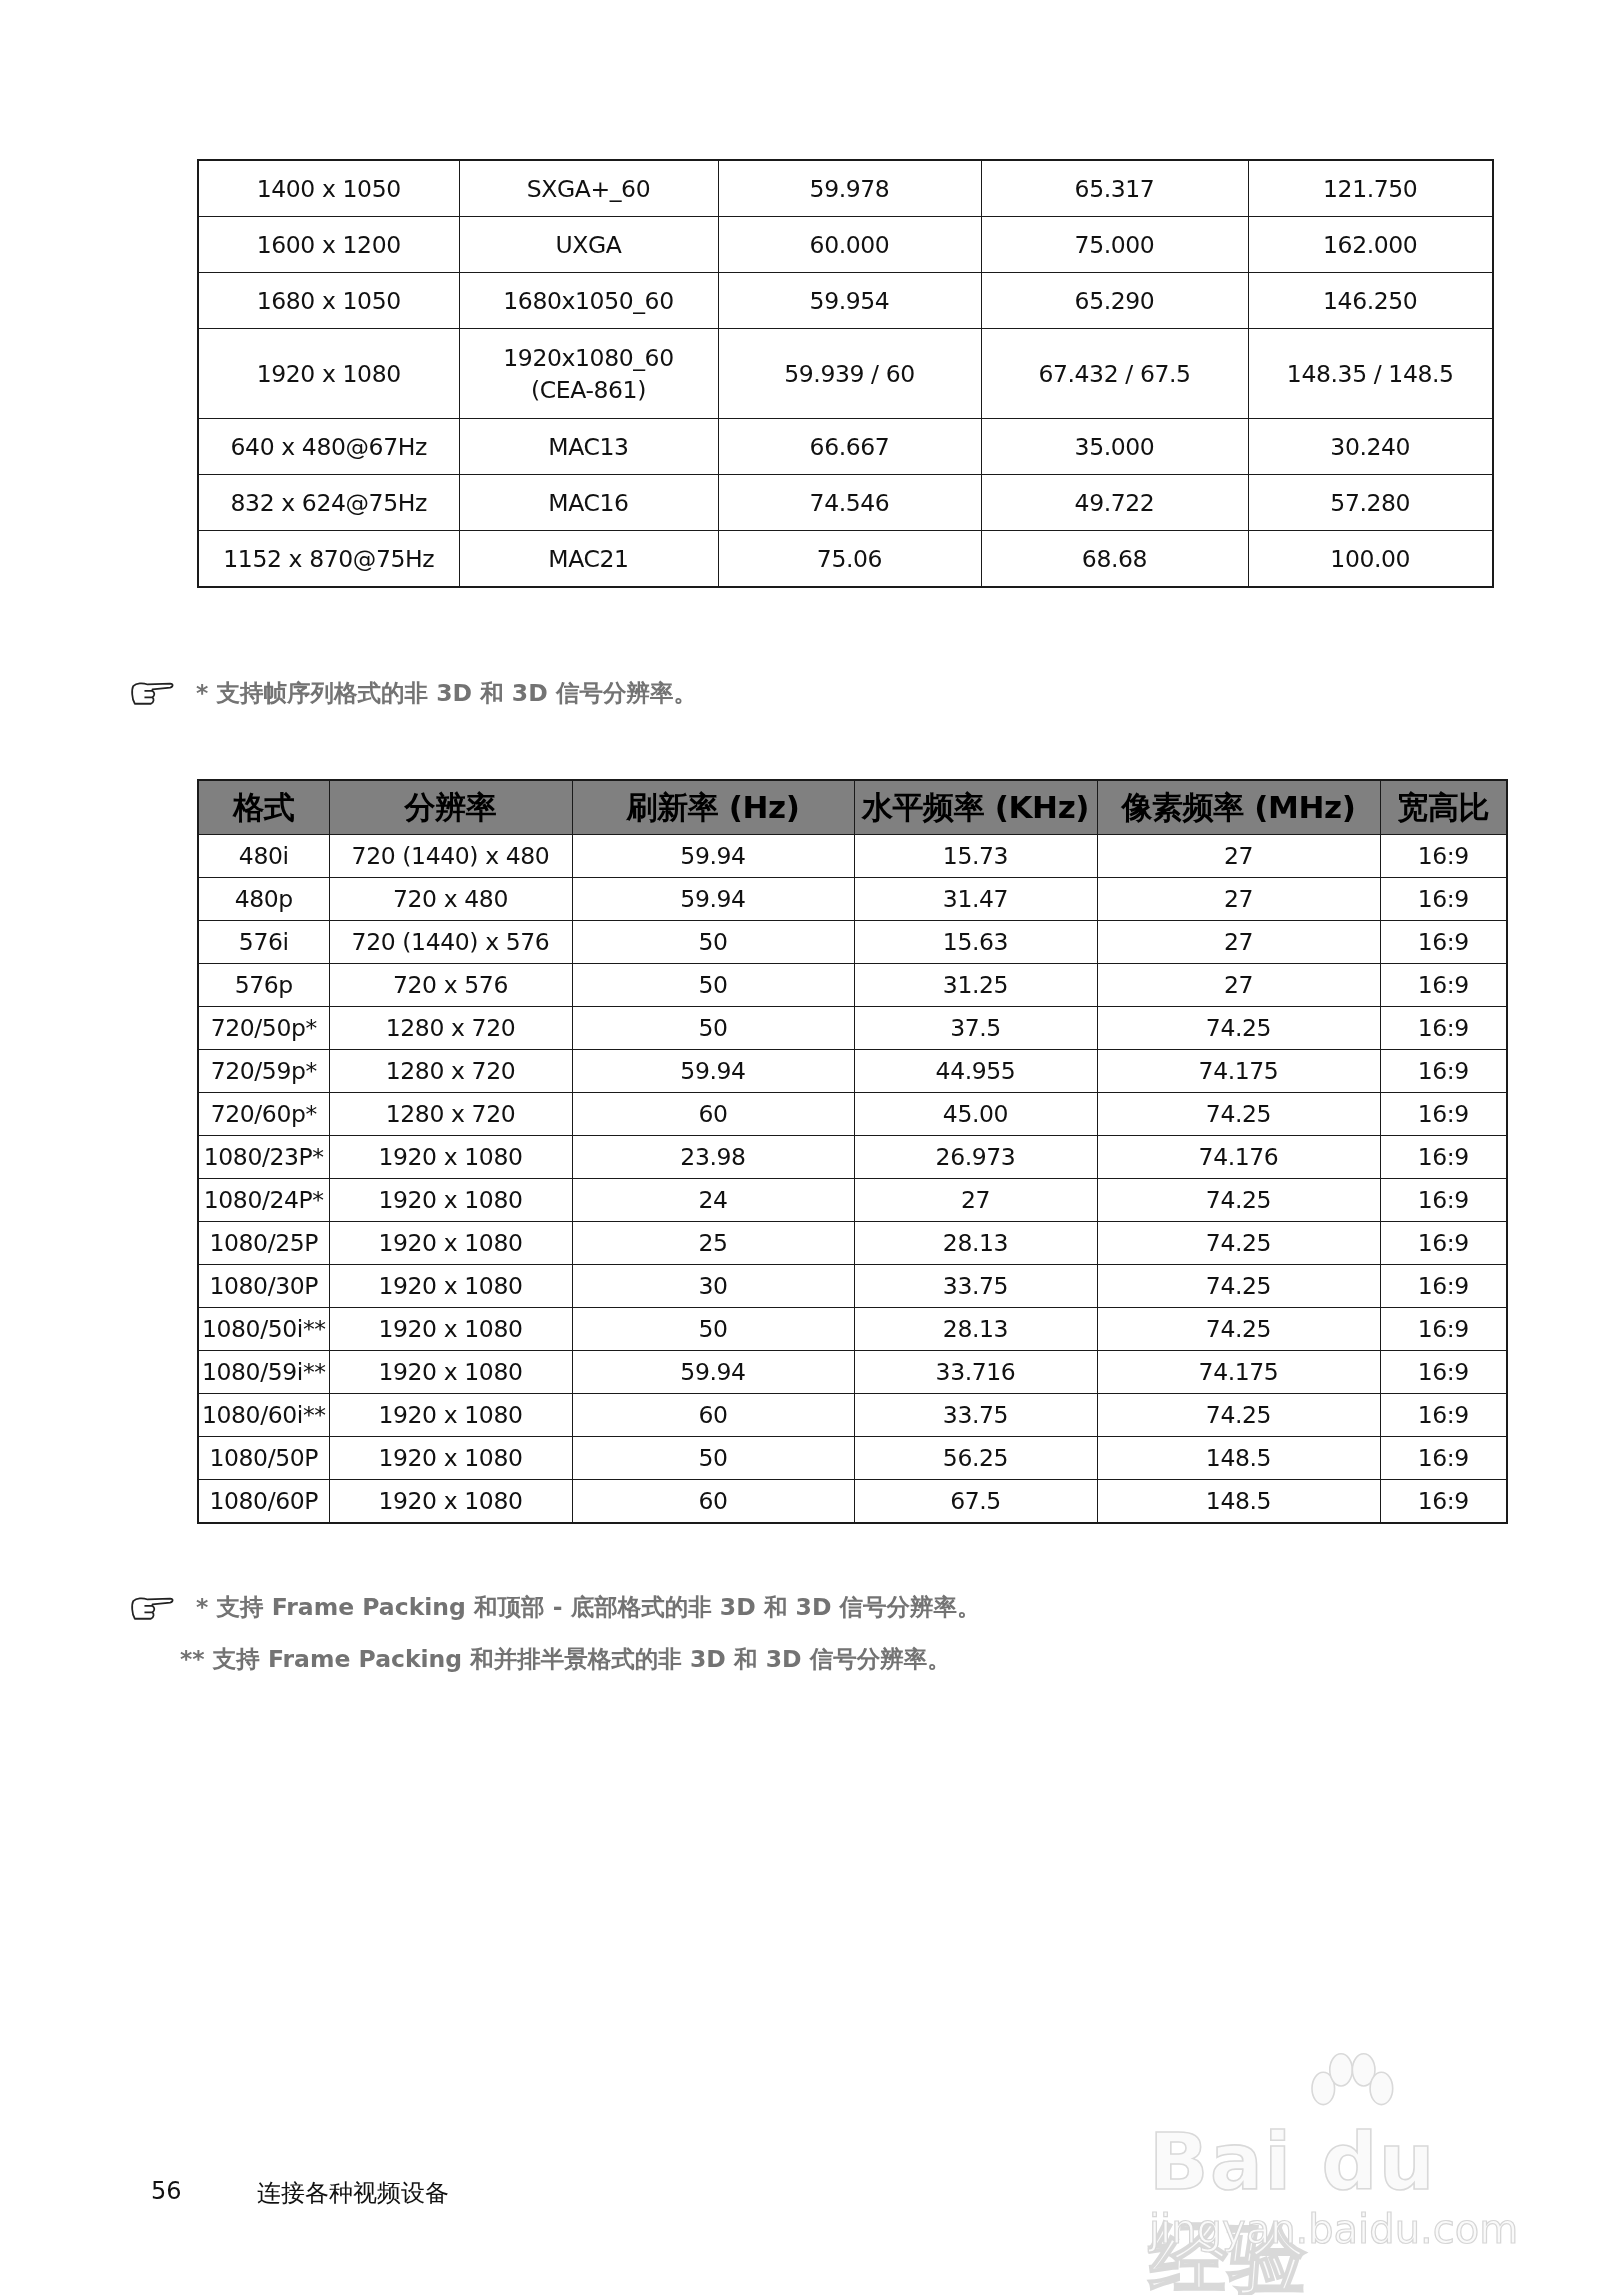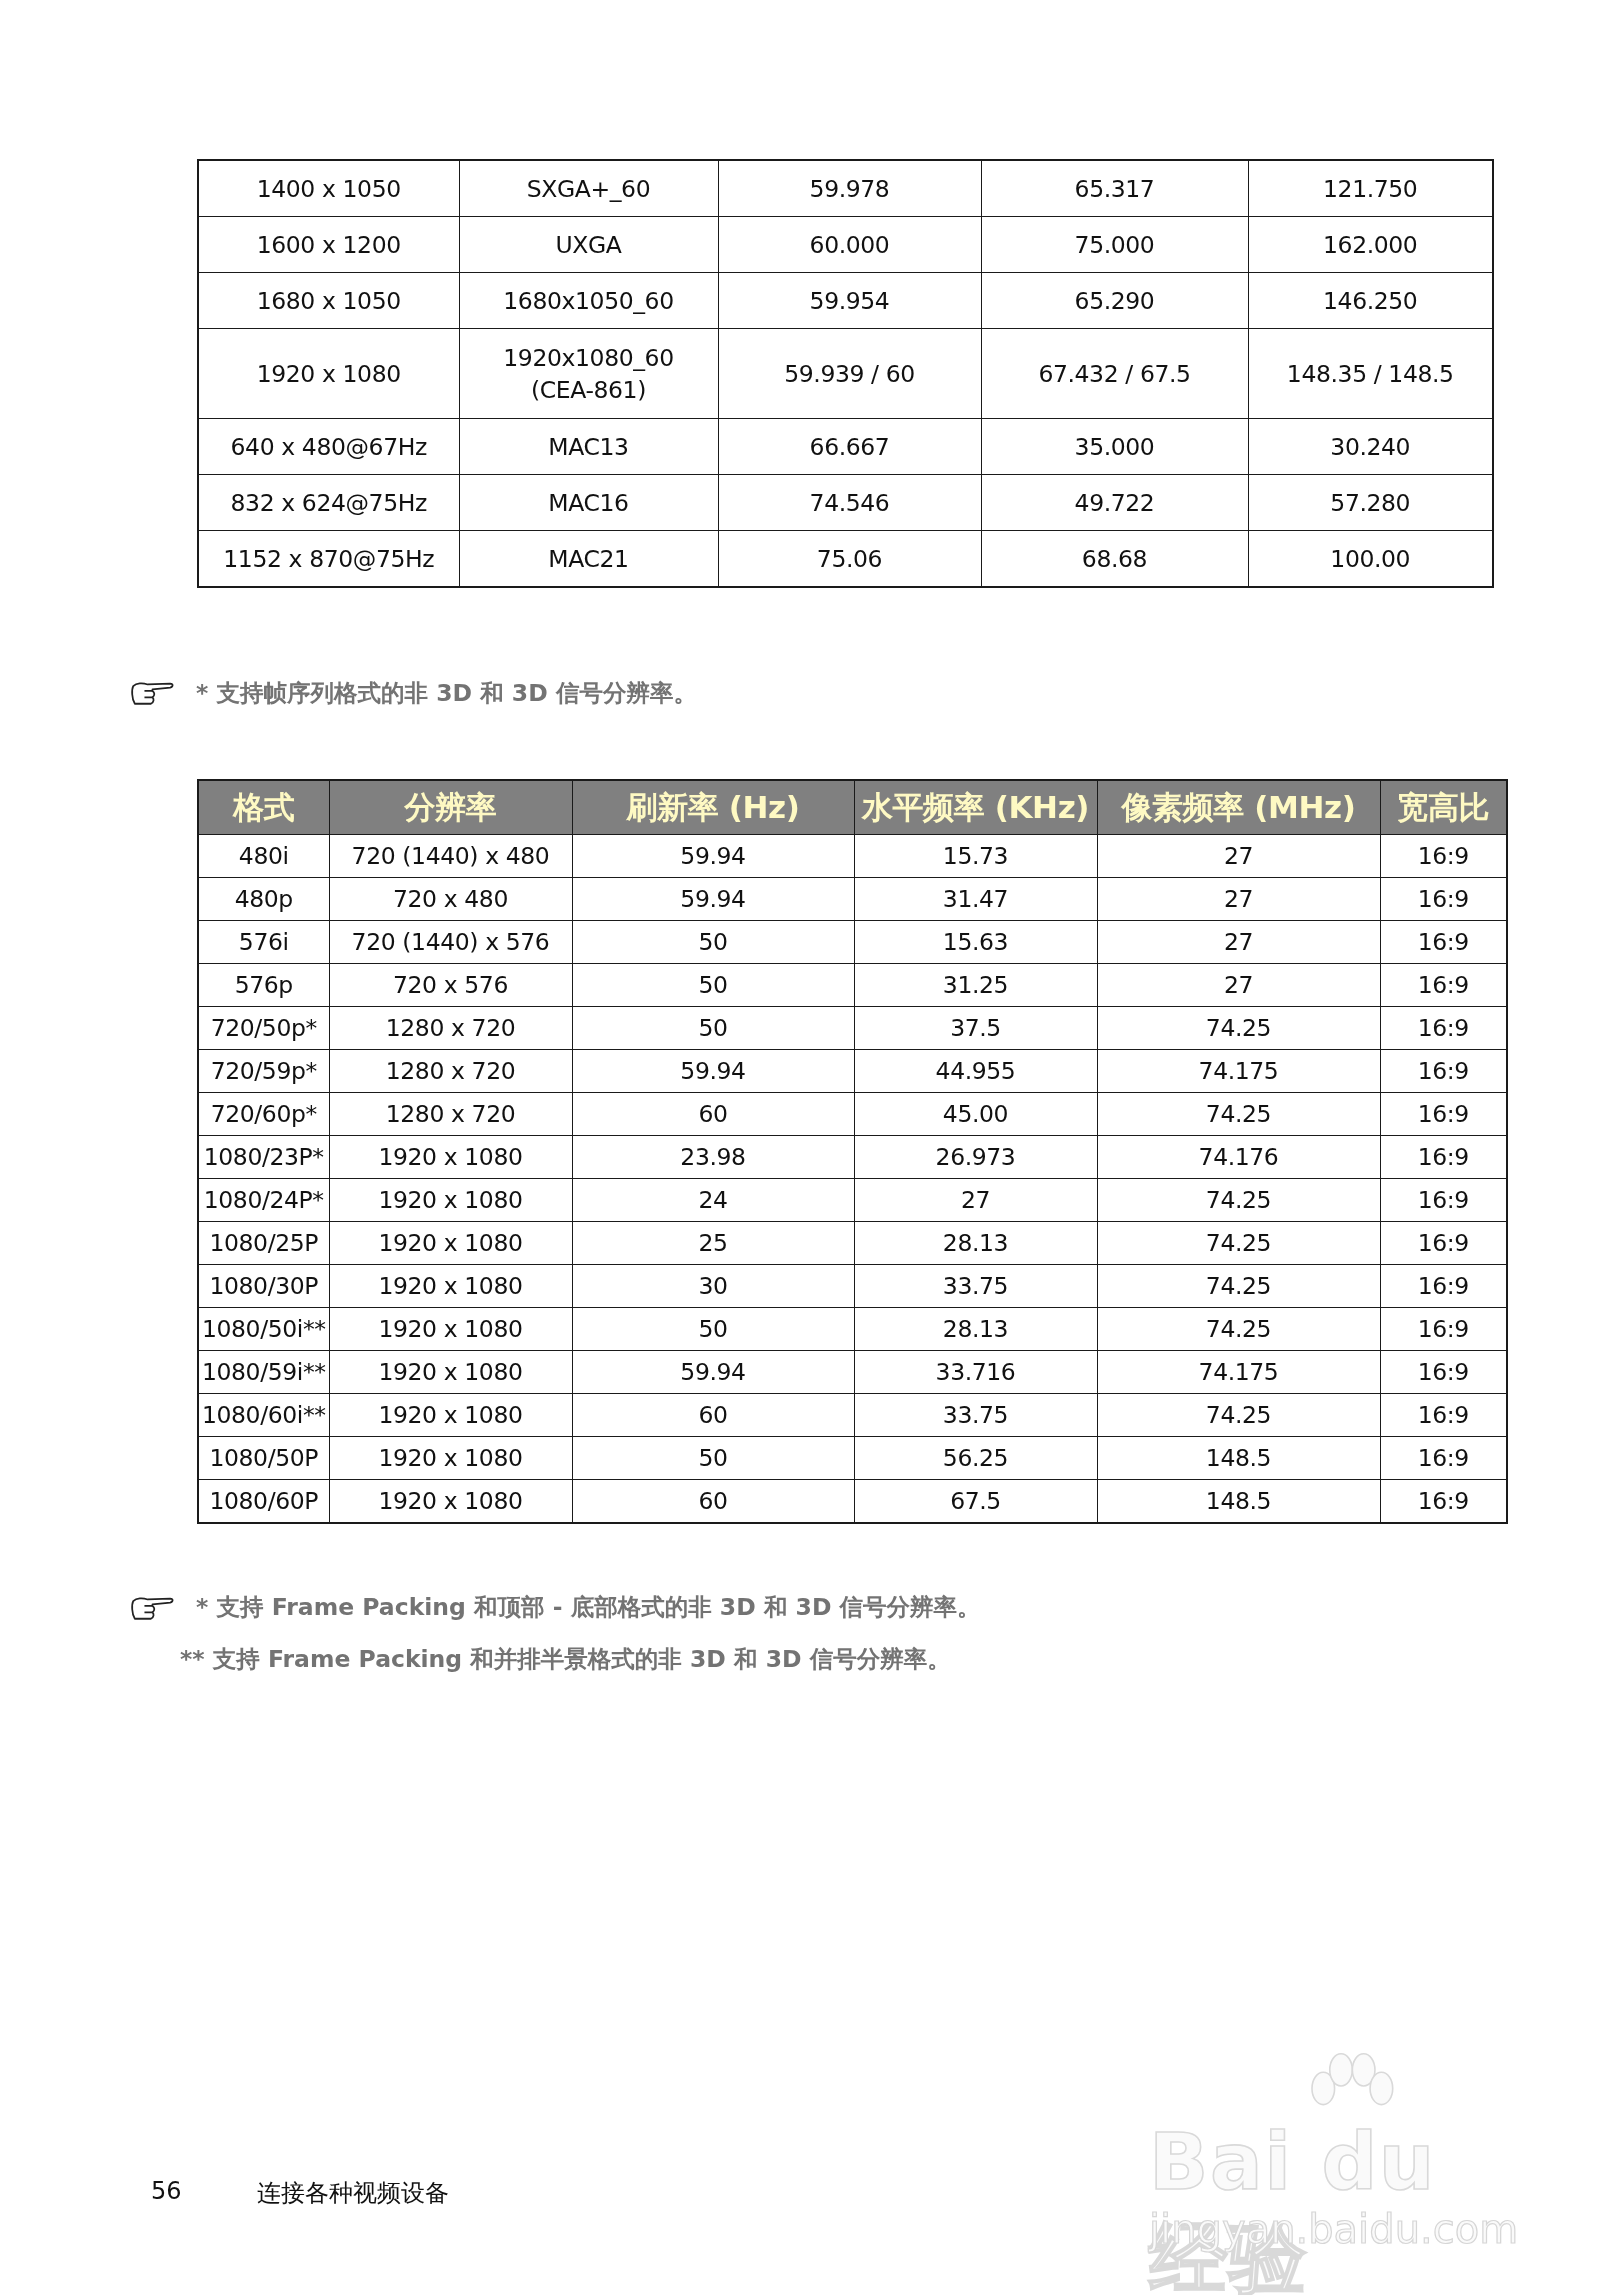--- a/index.html
+++ b/index.html
@@ -13,21 +13,21 @@
 
   #t1 { left: 197px; top: 159px; width: 1295px; border: 2.4px solid #1a1a1a; }
   #t1 td {
     border: 1.6px solid #1a1a1a; height: 55px;
     font-size: 23.5px; letter-spacing: -0.4px;
   }
   #t1 tr.tall td { height: 89px; line-height: 32px; }
 
   #t2 { left: 197px; top: 779px; width: 1309px; border: 2.4px solid #1a1a1a; }
   #t2 th {
-    background: #808080; color: #fef9c3; font-weight: bold;
+    background: #808080; color: #000000; font-weight: bold;
     font-size: 31px; height: 53px; border: 1.6px solid #1a1a1a;
     letter-spacing: -0.4px; white-space: nowrap;
   }
   #t2 td {
     border: 1.6px solid #1a1a1a; height: 42px;
     font-size: 23.5px; letter-spacing: -0.4px;
   }
 
   .note {
     position: absolute; font-weight: bold; font-size: 23.5px; color: #737373;

